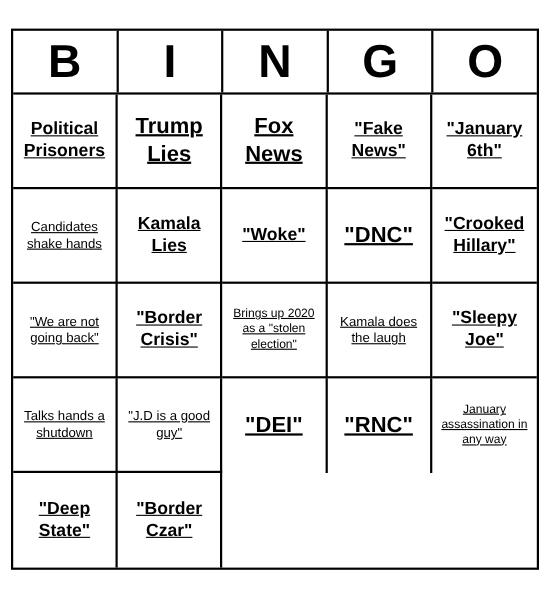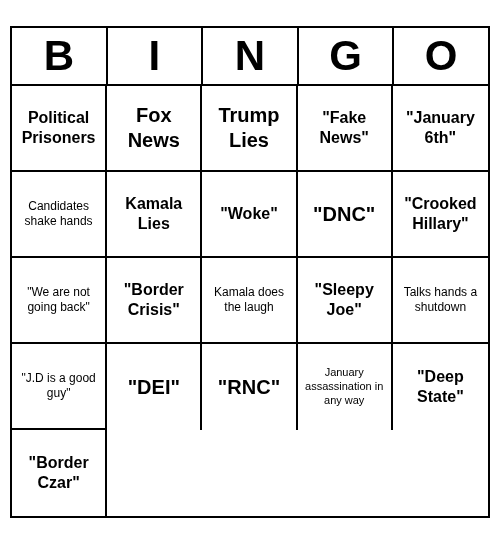--- a/index.html
+++ b/index.html
@@ -28,20 +28,21 @@
       font-weight: bold;
       padding: 4px 0;
       border-right: 2px solid #000;
     }
     .bingo-header-cell:last-child {
       border-right: none;
     }
     .bingo-grid {
       display: grid;
       grid-template-columns: repeat(5, 1fr);
+      text-decoration: underline;
     }
     .bingo-cell {
       border-right: 2px solid #000;
       border-bottom: 2px solid #000;
       min-height: 86px;
       display: flex;
       align-items: center;
       justify-content: center;
       text-align: center;
       padding: 4px;
@@ -79,31 +80,32 @@
 <div class="bingo-card">
   <div class="bingo-header">
   <div class="bingo-header-cell">B</div>
       <div class="bingo-header-cell">I</div>
       <div class="bingo-header-cell">N</div>
       <div class="bingo-header-cell">G</div>
       <div class="bingo-header-cell">O</div>
     </div>
   <div class="bingo-grid">
   <div class="bingo-cell cell-medium">Political Prisoners</div>
+      <div class="bingo-cell cell-large">Trump Lies</div>
       <div class="bingo-cell cell-large">Fox News</div>
-      <div class="bingo-cell cell-large">Trump Lies</div>
       <div class="bingo-cell cell-medium">"Fake News"</div>
       <div class="bingo-cell cell-medium">"January 6th"</div>
       <div class="bingo-cell cell-small">Candidates shake hands</div>
       <div class="bingo-cell cell-medium">Kamala Lies</div>
       <div class="bingo-cell cell-medium">"Woke"</div>
       <div class="bingo-cell cell-large">"DNC"</div>
       <div class="bingo-cell cell-medium">"Crooked Hillary"</div>
       <div class="bingo-cell cell-small">"We are not going back"</div>
       <div class="bingo-cell cell-medium">"Border Crisis"</div>
+      <div class="bingo-cell cell-xsmall">Brings up 2020 as a "stolen election"</div>
       <div class="bingo-cell cell-small">Kamala does the laugh</div>
       <div class="bingo-cell cell-medium">"Sleepy Joe"</div>
       <div class="bingo-cell cell-small">Talks hands a shutdown</div>
       <div class="bingo-cell cell-small">"J.D is a good guy"</div>
       <div class="bingo-cell cell-large">"DEI"</div>
       <div class="bingo-cell cell-large">"RNC"</div>
       <div class="bingo-cell cell-xsmall">January assassination in any way</div>
       <div class="bingo-cell cell-medium">"Deep State"</div>
       <div class="bingo-cell cell-medium">"Border Czar"</div>
     </div>

